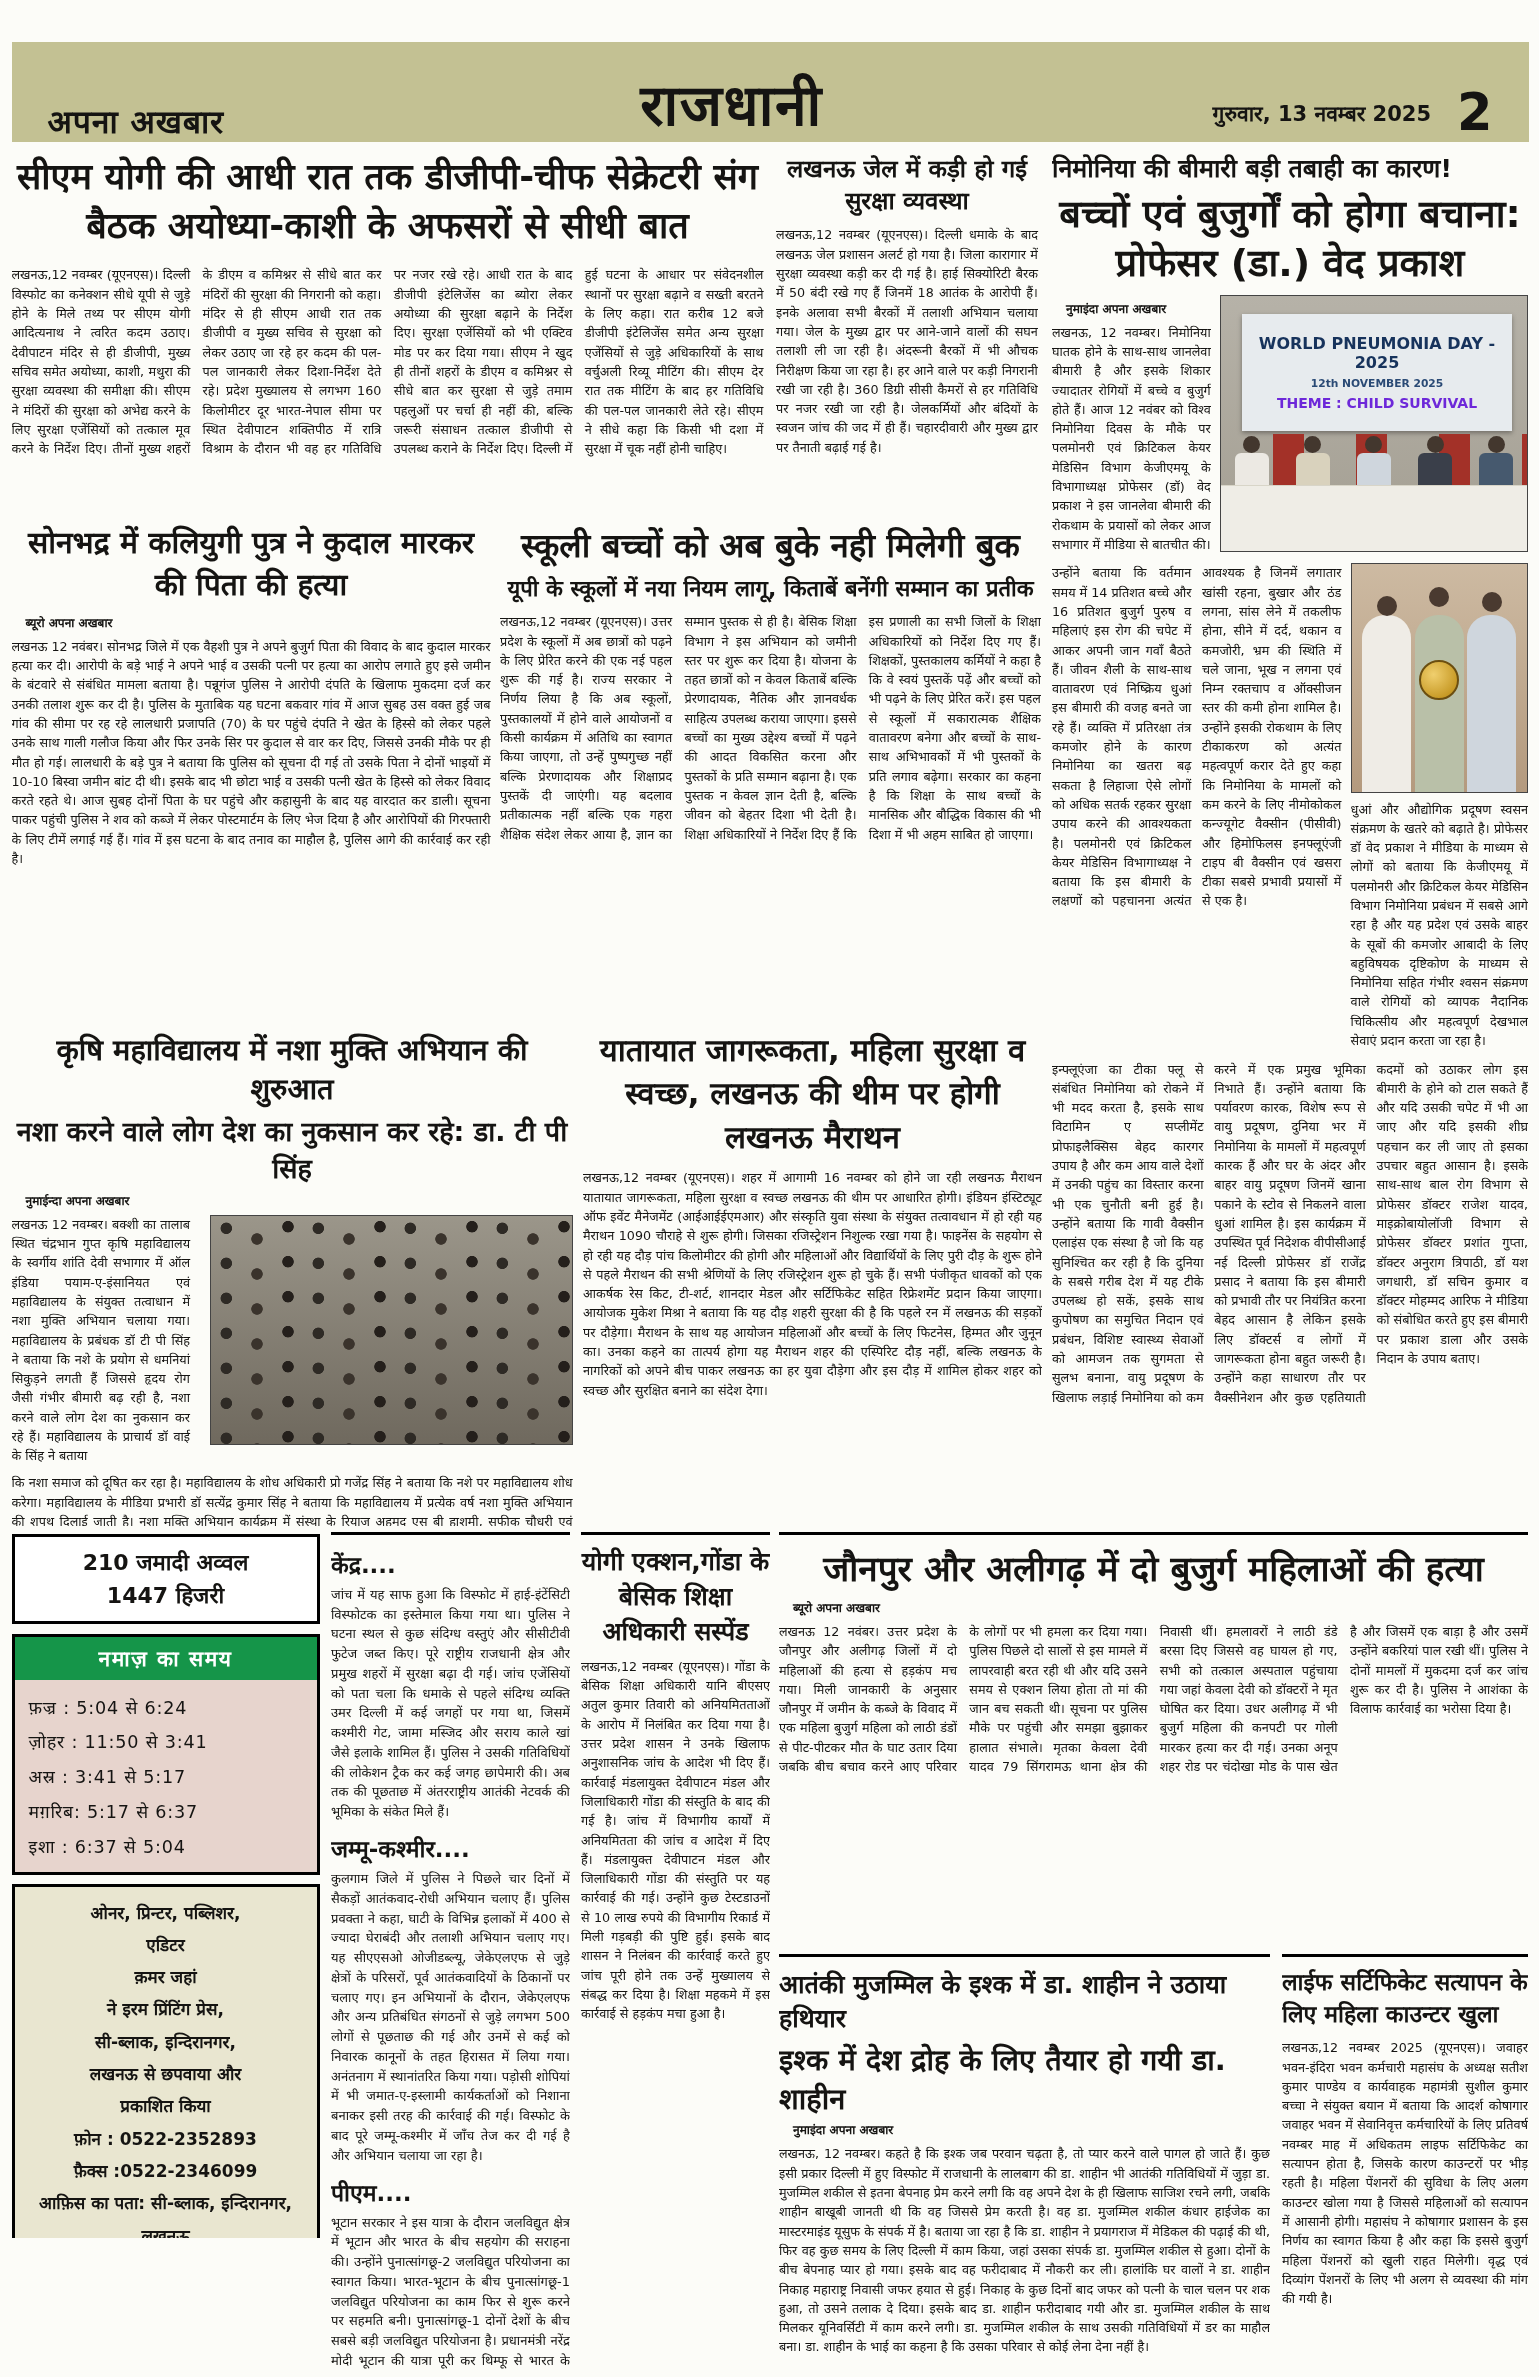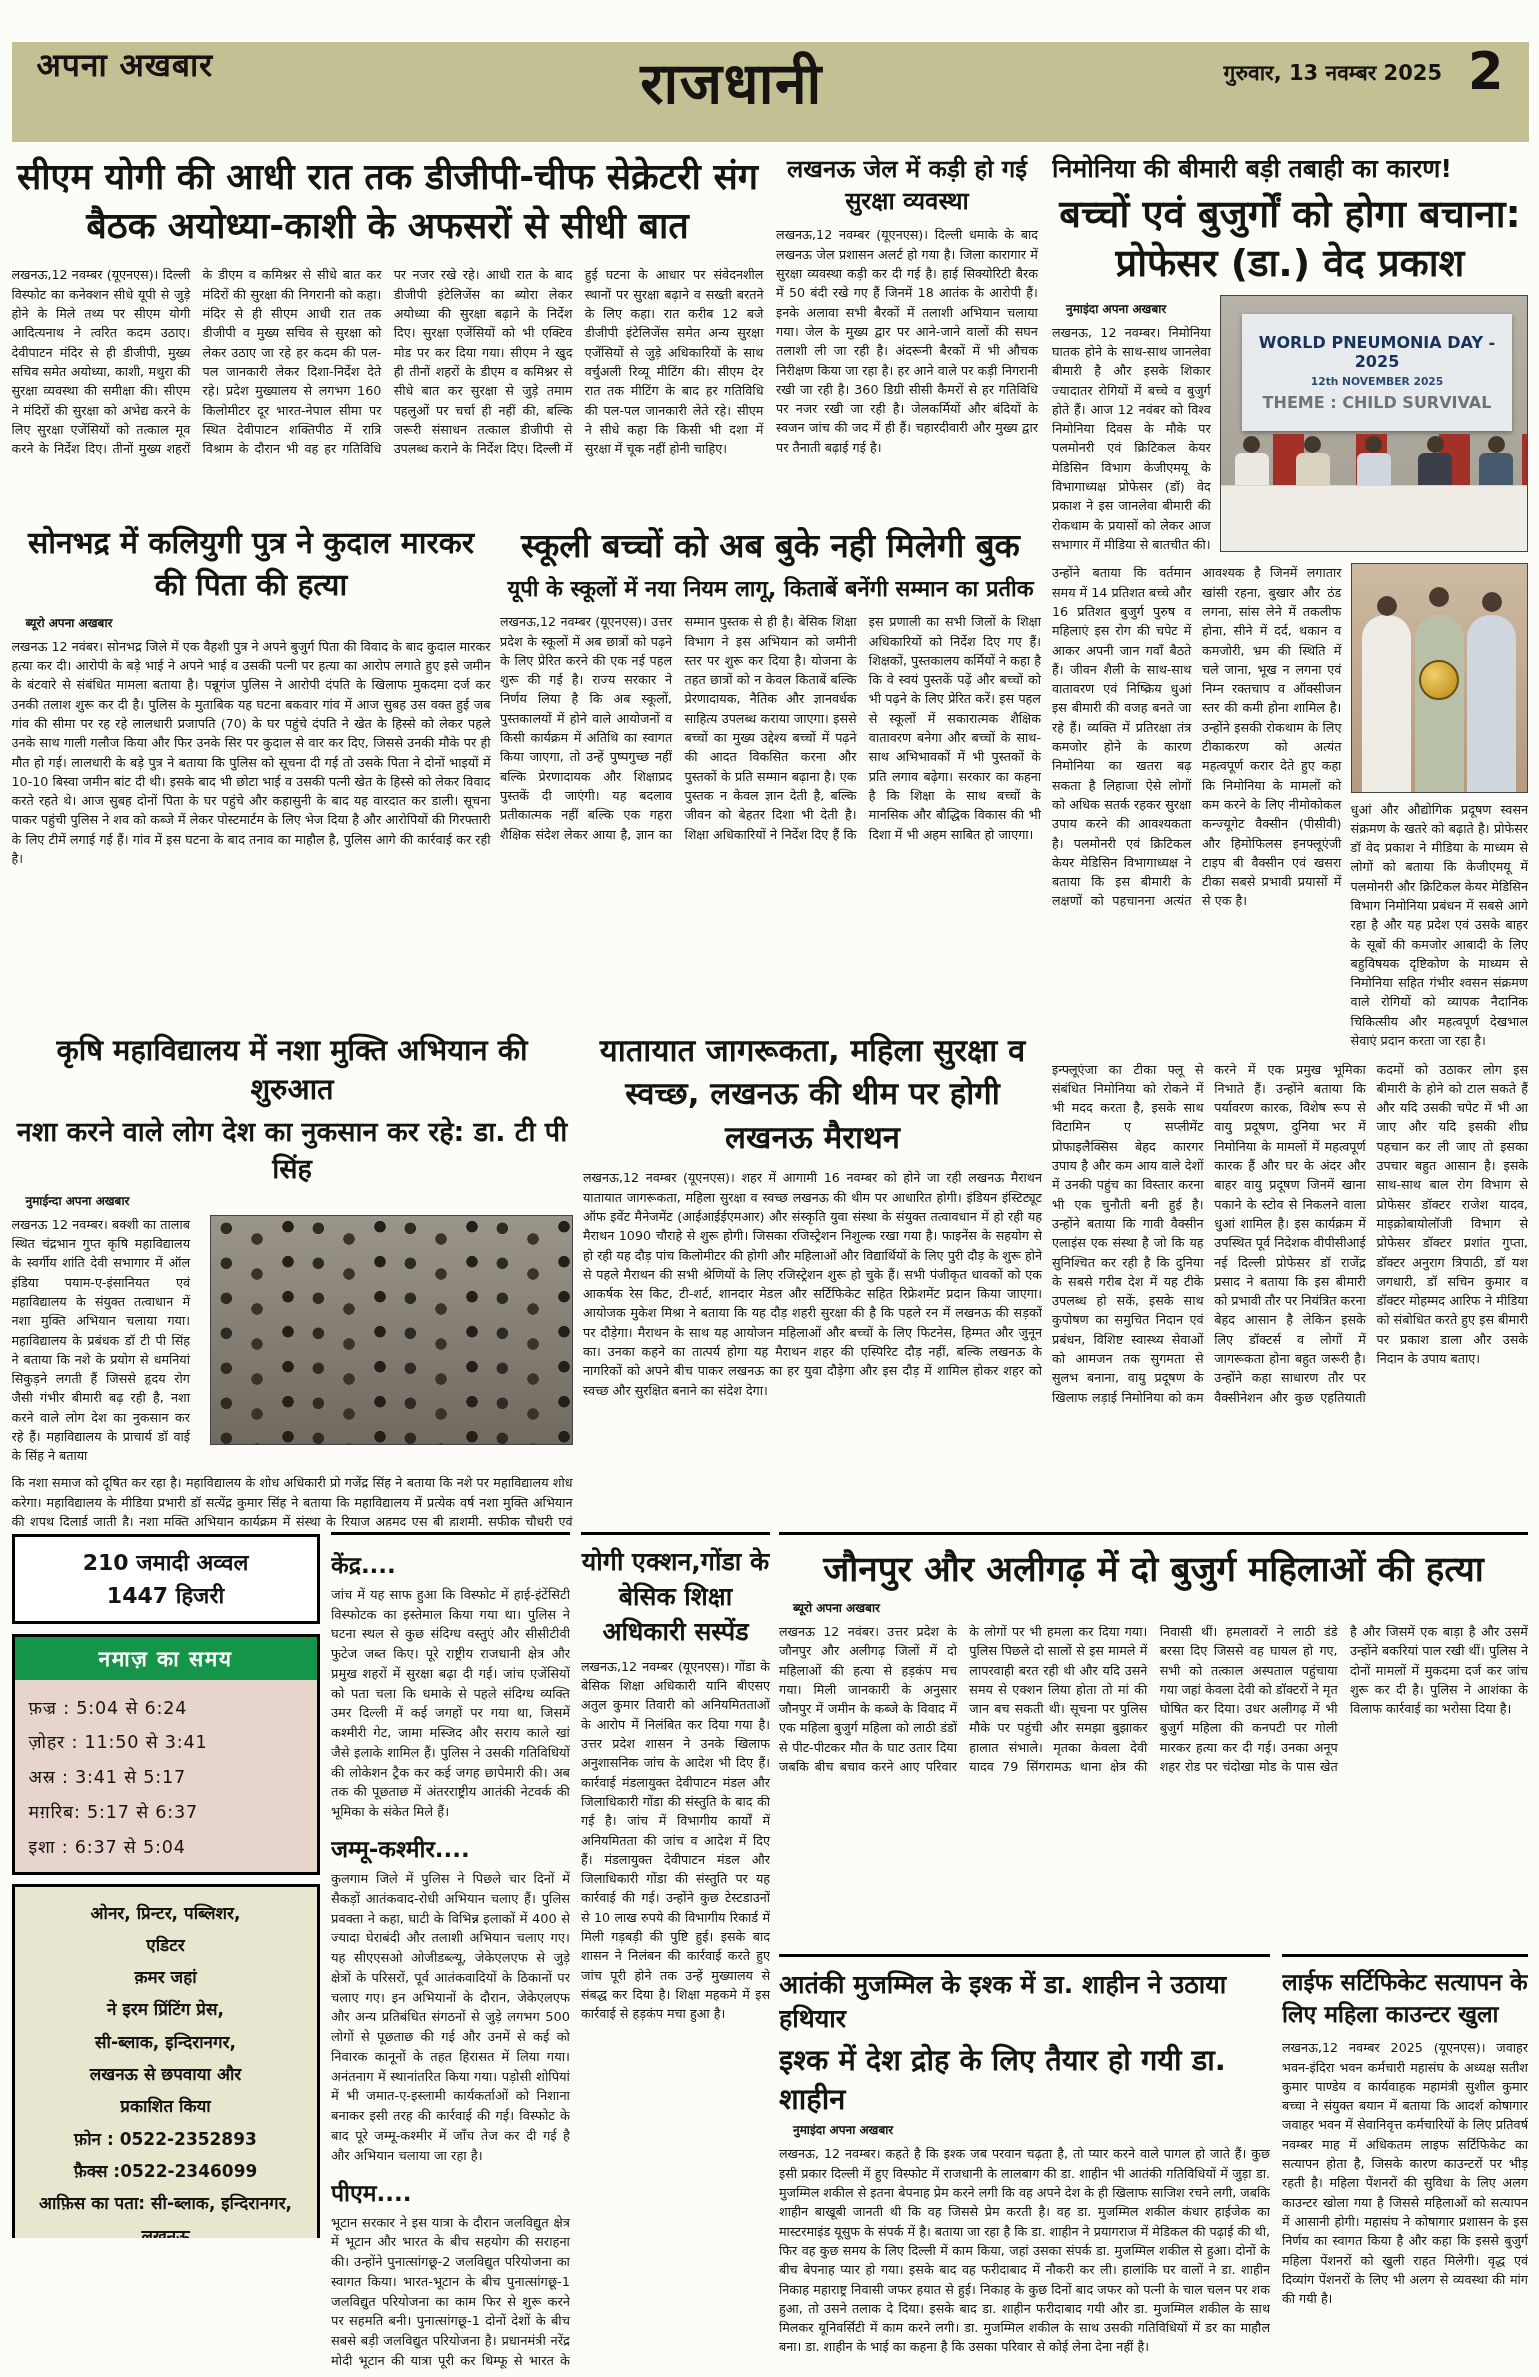--- a/index.html
+++ b/index.html
@@ -14,21 +14,21 @@
   .page{
     position:relative;width:1540px;height:2377px;margin:0 auto;
     background:#fcfcf8;color:var(--ink);
     font-family:"DejaVu Sans","Liberation Sans",sans-serif;
   }
   .block{position:absolute;overflow:hidden}
 
   
   .masthead{
     left:11.5px;top:42px;width:1517px;height:100px;background:var(--olive);
-    display:flex;align-items:flex-start;padding:0 25px;
+    display:flex;align-items:flex-end;padding:0 36px;
   }
   .mh-brand{font-size:32px;font-weight:bold;letter-spacing:0.8px;width:322px}
   .mh-title{flex:1;text-align:center;font-size:57px;font-weight:bold;letter-spacing:1.5px}
   .mh-right{display:flex;align-items:center;gap:26px;width:399px;justify-content:flex-end}
   .mh-date{font-size:21px;font-weight:bold}
   .mh-page{font-size:51px;font-weight:bold}
 
   
   .byline{font-size:12px;font-weight:bold;margin:4.6px 0 6.1px 14px}
   .body-txt{font-size:12.7px;line-height:1.52;text-align:justify;white-space:pre-line}
@@ -45,21 +45,21 @@
   .kicker-pneu{font-size:25px;font-weight:bold;margin-bottom:6.1px}
   .h-pneu{font-size:38px;line-height:1.3;font-weight:bold;text-align:center;margin-bottom:6.1px}
   .pneu-row1{display:flex;gap:9.2px;margin-top:3.1px}
   .pneu-left{width:34%}
   .photo1{width:66%;height:257px;background:linear-gradient(#b6b2a8,#a39e92);border:1.5px solid #444;position:relative}
   .banner{position:absolute;left:7%;right:5%;top:7%;height:46%;background:#e7ebee;
           box-shadow:0 2.3px 4.6px rgba(0,0,0,.35);display:flex;flex-direction:column;
           align-items:center;justify-content:center;gap:4.6px;text-align:center}
   .banner-l1{font-size:16px;font-weight:bold;color:#17335c}
   .banner-l2{font-size:10.7px;font-weight:bold;color:#2a4a75}
-  .banner-l3{font-size:16px;font-weight:bold;color:#737373}
+  .banner-l3{font-size:14px;font-weight:bold;color:#6d28d9}
   .panel-row{position:absolute;left:0;right:0;bottom:26%;height:28%;display:flex;justify-content:space-around;align-items:flex-end}
   .person{width:34px;display:flex;flex-direction:column;align-items:center}
   .head{width:17px;height:17px;border-radius:50%;background:#43372e}
   .torso{width:34px;height:32px;border-radius:6.1px 6.1px 0 0}
   .chair{position:absolute;bottom:26%;width:100%;height:20%;background:
          repeating-linear-gradient(90deg,transparent 0 52px,#a33128 52px 83px)}
   .tablecloth{position:absolute;left:0;right:0;bottom:0;height:26%;background:#efede6;border-top:1.5px solid #d8d5c8}
   .pneu-row2{display:flex;gap:9.2px;margin-top:9.2px}
   .pneu-colsA{width:62%;column-count:2;column-gap:10.7px;height:468px}
   .pneu-right{width:38%}

